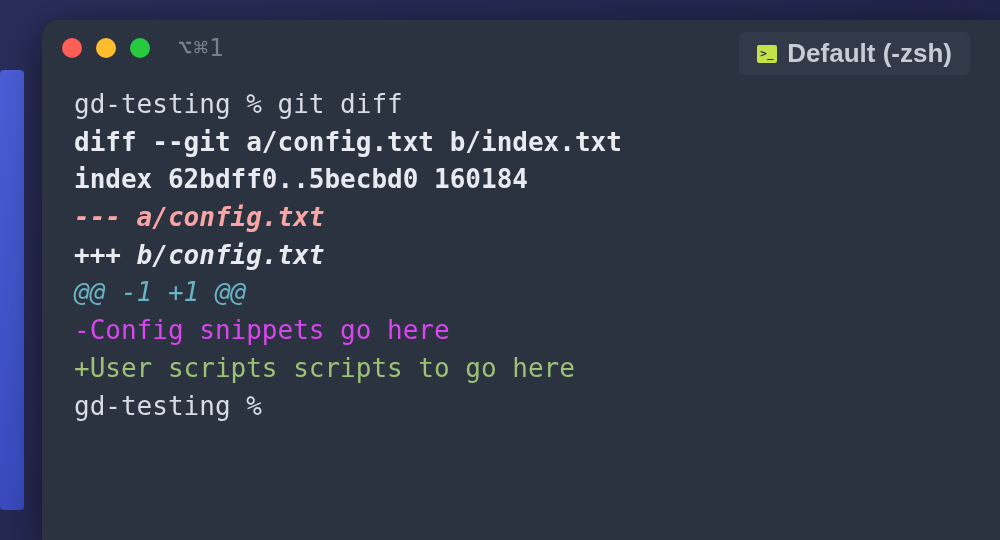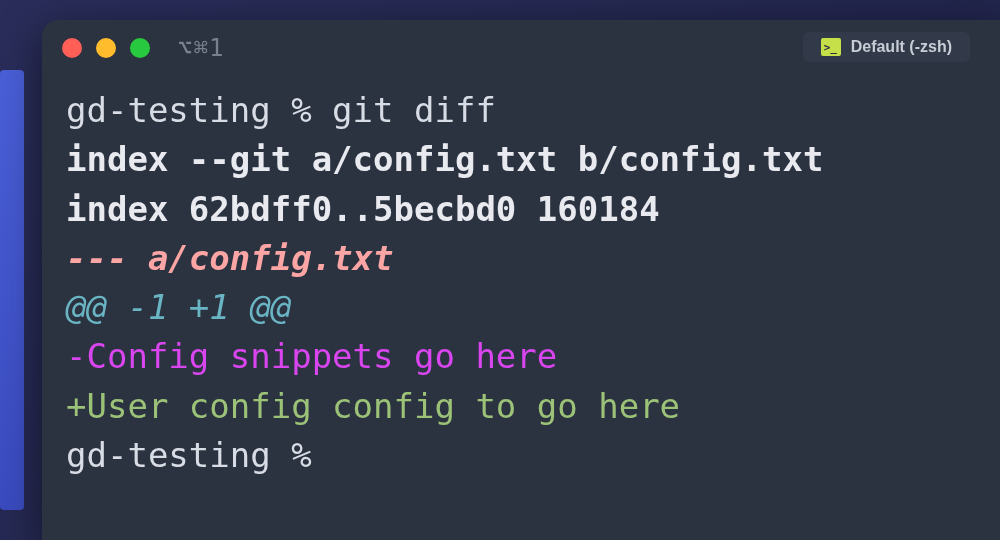--- a/index.html
+++ b/index.html
@@ -84,27 +84,27 @@
       padding-left: 3px;
     }
     .tab-icon-inner {
       color: #2b3240;
       font-size: 11px;
       font-weight: bold;
       line-height: 1;
     }
     .tab-label {
       color: #c8ccd4;
-      font-size: 16px;
+      font-size: 26px;
       font-weight: 700;
       font-family: -apple-system, BlinkMacSystemFont, "Segoe UI", sans-serif;
     }
     .terminal-content {
-      padding: 10px 24px;
-      font-size: 34px;
+      padding: 10px 32px;
+      font-size: 26px;
       line-height: 1.45;
     }
     .line {
       white-space: pre;
     }
     .prompt-text { color: #d8dce4; }
     .command-text { color: #d8dce4; }
     .diff-header { color: #e8eaf0; font-weight: 600; }
     .diff-file-minus { color: #fca5a5; font-weight: 600; font-style: italic; }
     .diff-file-plus { color: #e8eaf0; font-weight: 600; font-style: italic; }
@@ -128,21 +128,22 @@
     <div class="tab-area">
       <div class="tab-icon">
         <span class="tab-icon-inner">&gt;_</span>
       </div>
       <span class="tab-label">Default (-zsh)</span>
     </div>
   </div>
 
   <div class="terminal-content" id="term-body">
   <div class="line"><span class="prompt-text">gd-testing % </span><span class="command-text">git diff</span></div>
-      <div class="line diff-header">index --git a/config.txt b/config.txt</div>
+      <div class="line diff-header">diff --git a/config.txt b/index.txt</div>
       <div class="line diff-header">index 62bdff0..5becbd0 160184</div>
       <div class="line diff-file-minus">--- a/config.txt</div>
+      <div class="line diff-file-plus">+++ b/config.txt</div>
       <div class="line diff-hunk">@@ -1 +1 @@</div>
       <div class="line diff-removed">-Config snippets go here</div>
-      <div class="line diff-added">+User config config to go here</div>
+      <div class="line diff-added">+User scripts scripts to go here</div>
       <div class="line"><span class="prompt-text">gd-testing % </span><span class="command-text"></span></div>
     </div>
 </div>
 
 </body></html>

